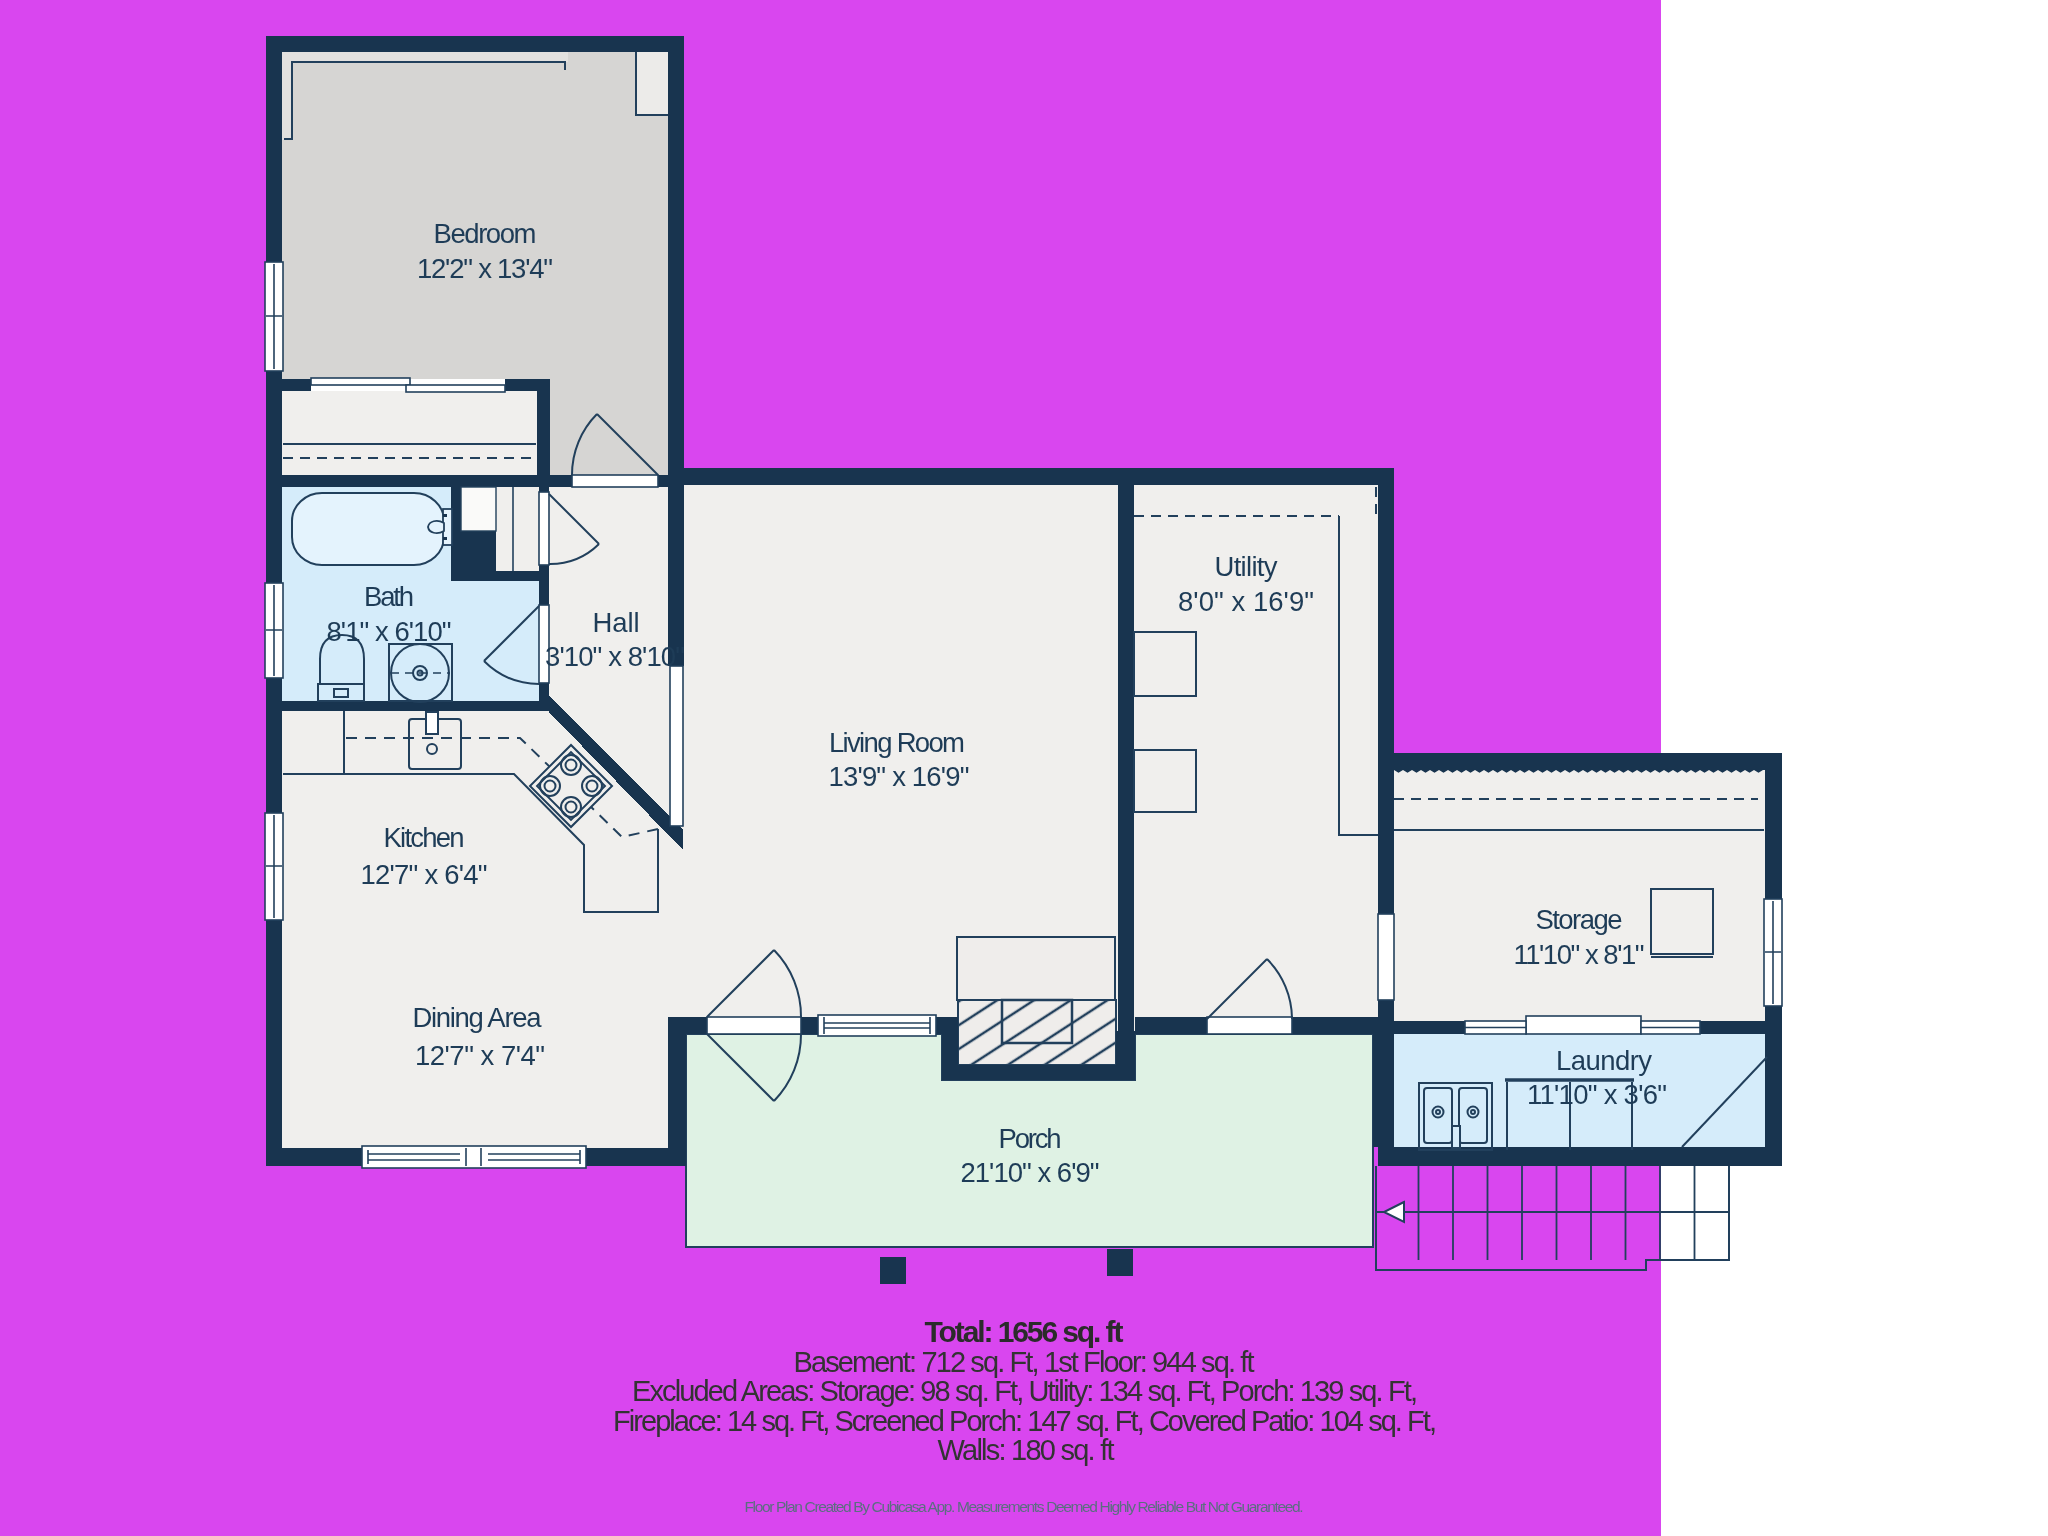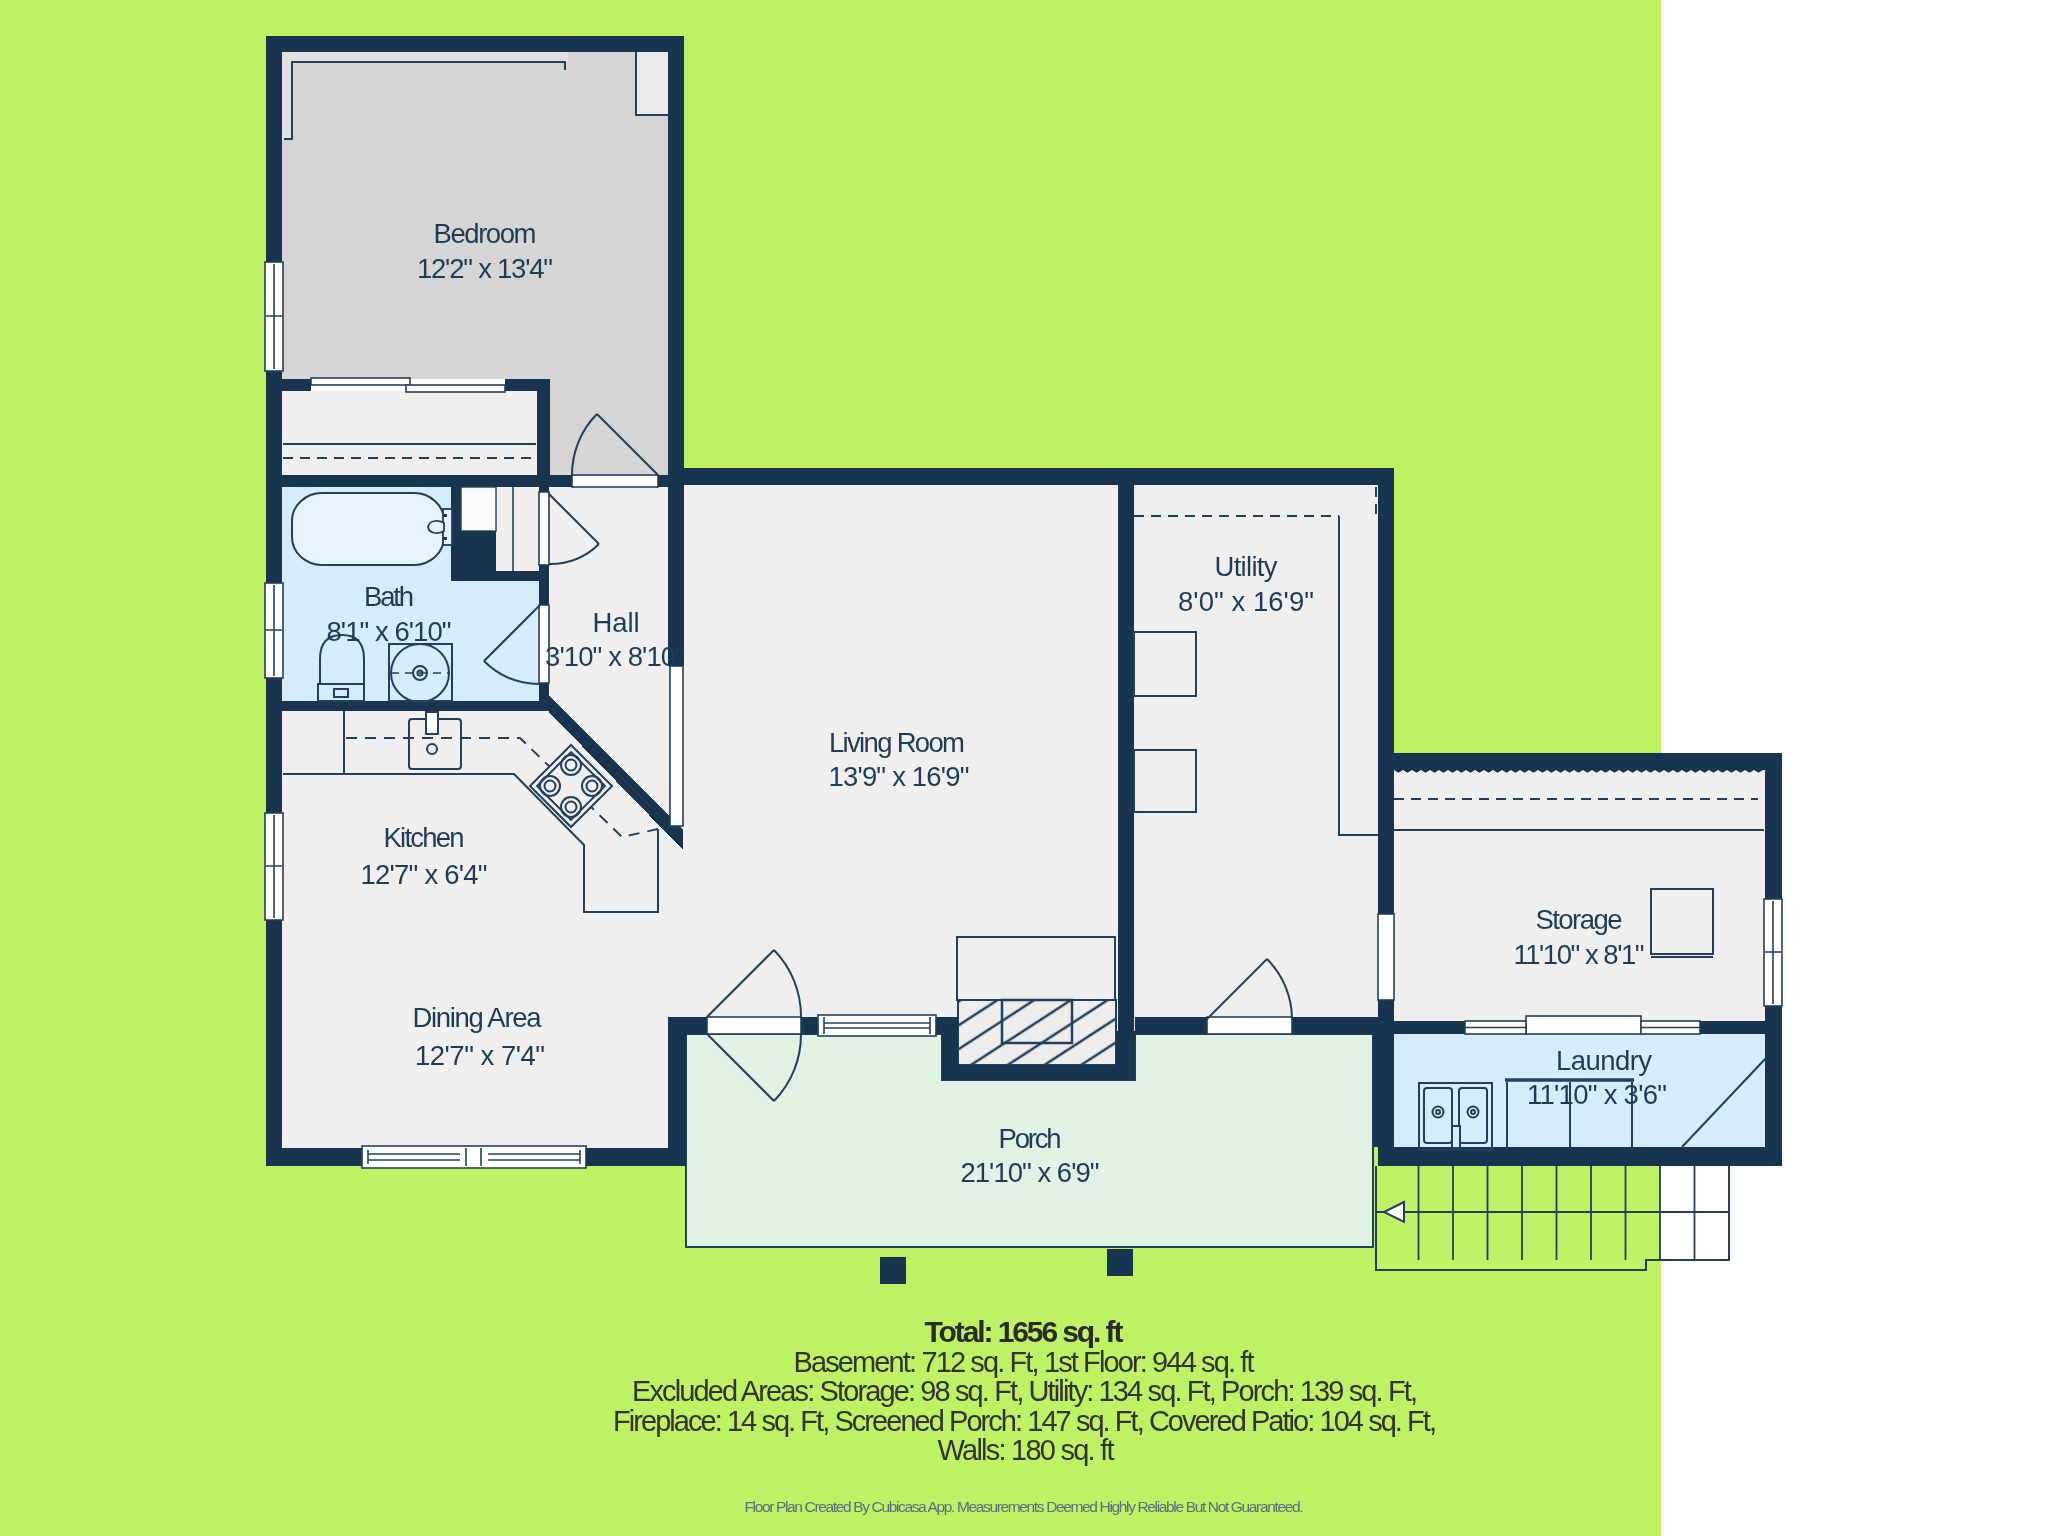--- a/index.html
+++ b/index.html
@@ -1,16 +1,16 @@
 <!DOCTYPE html>
 <html><head>
 <meta charset="utf-8">
 <style>
   html,body{margin:0;padding:0;background:#fff;}
-  .page{width:1661px;height:1536px;position:relative;background:#bef264;
+  .page{width:1661px;height:1536px;position:relative;background:#d946ef;
         font-family:"Liberation Sans", sans-serif;}
   text{font-family:"Liberation Sans", sans-serif;}
   .lbl{fill:#1E3C57;font-size:27.5px;}
   .dim{fill:#1E3C57;font-size:27.5px;}
 </style>
 </head>
 <body>
 <div class="page">
 <svg width="2048" height="1536" viewBox="0 0 2048 1536">
 <defs>

